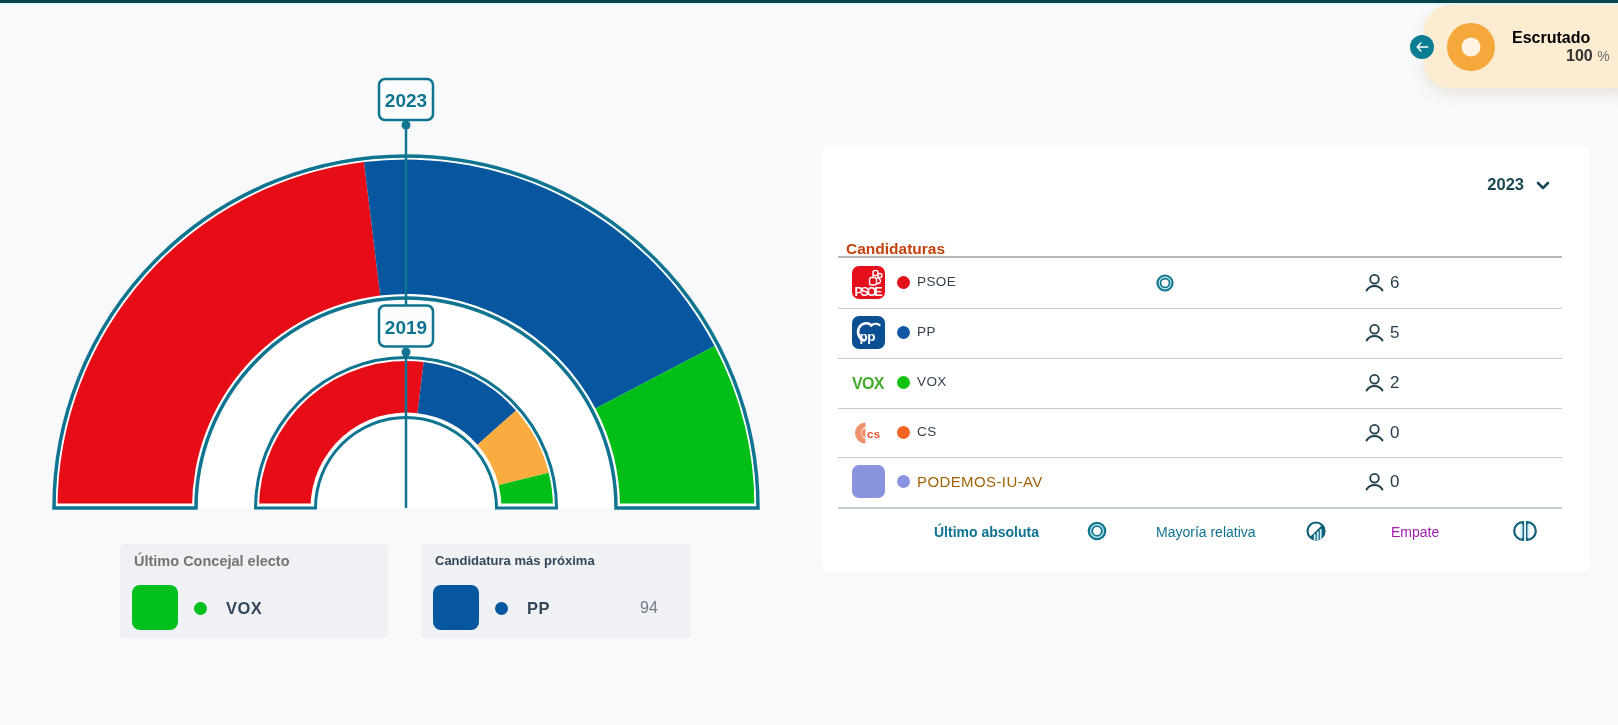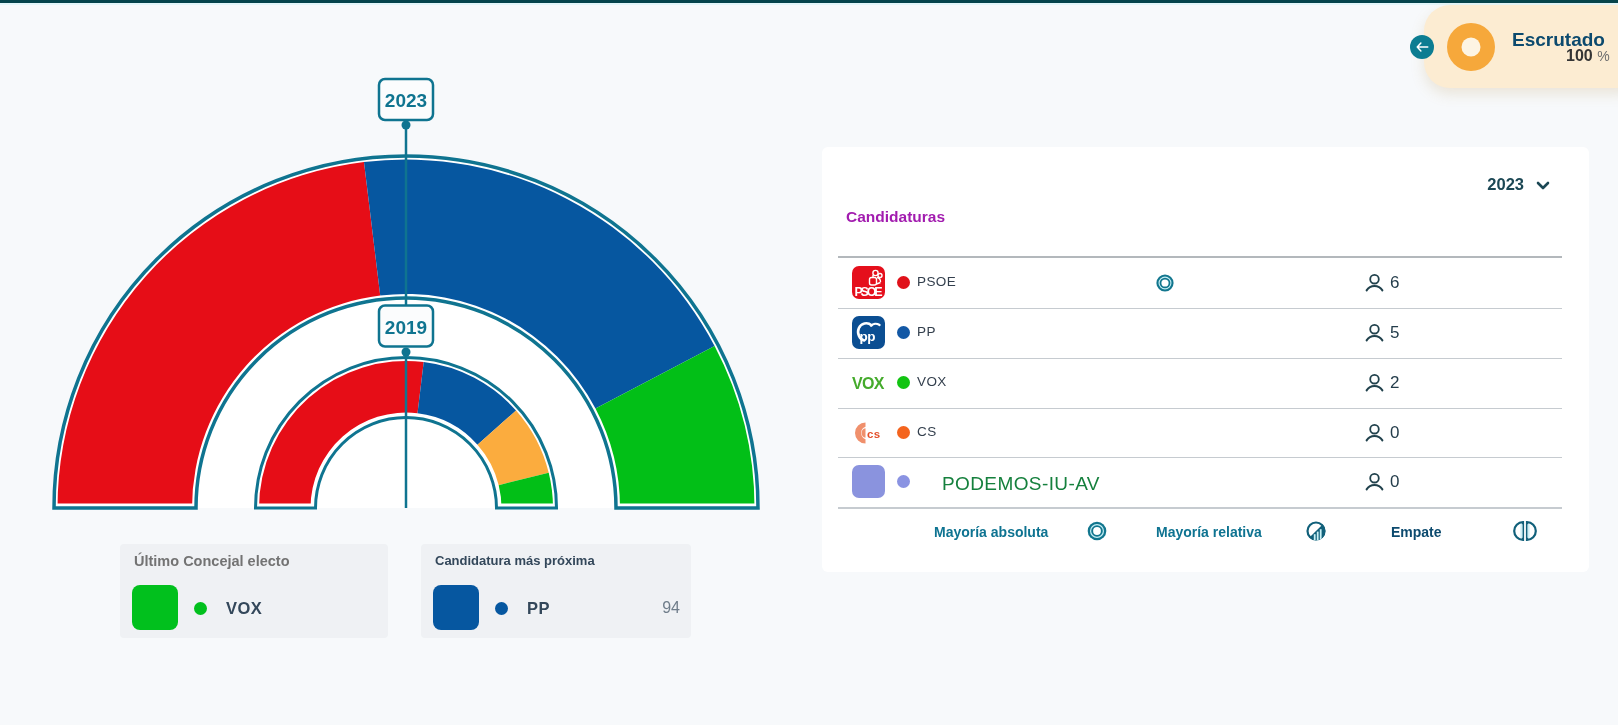--- a/index.html
+++ b/index.html
@@ -25,21 +25,21 @@
     <path d="M 255.50 508.00 A 150.5 150.5 0 0 1 556.50 508.00 L 496.50 508.00 A 90.5 90.5 0 0 0 315.50 508.00 Z" fill="none" stroke="#0f7490" stroke-width="3"></path>
     <line x1="406" y1="125" x2="406" y2="306" stroke="#0f7490" stroke-width="2.5"></line>
     <line x1="406" y1="349" x2="406" y2="508" stroke="#0f7490" stroke-width="2.5"></line>
     <circle cx="406" cy="125" r="4.5" fill="#0f7490"></circle>
     <circle cx="406" cy="352" r="4.5" fill="#0f7490"></circle>
     <rect x="379" y="79" width="54" height="41" rx="6" fill="#fbfcfd" stroke="#0f7490" stroke-width="2.5"></rect>
     <text x="406" y="107" text-anchor="middle" font-family="Liberation Sans, sans-serif" font-size="19" font-weight="bold" fill="#0f7490">2023</text>
     <rect x="379" y="305.5" width="54" height="41" rx="6" fill="#fbfcfd" stroke="#0f7490" stroke-width="2.5"></rect>
     <text x="406" y="333.5" text-anchor="middle" font-family="Liberation Sans, sans-serif" font-size="19" font-weight="bold" fill="#0f7490">2019</text>
   </svg>
-<div style="position:absolute;left:846px;top:208px;font-size:15.5px;font-weight:bold;color:#a21caf">Candidaturas</div>
+<div style="position:absolute;left:846px;top:240px;font-size:15.5px;font-weight:bold;color:#c2410c">Candidaturas</div>
 <div style="position:absolute;left:1460px;top:175px;font-size:16.5px;font-weight:bold;color:#1b4754;width:64px;text-align:right">2023</div>
 <svg width="14" height="10" viewBox="0 0 14 10" style="position:absolute;left:1536px;top:181px">
     <path d="M 2 2 L 7 7 L 12 2" fill="none" stroke="#1b4754" stroke-width="2.6" stroke-linecap="round" stroke-linejoin="round"></path>
   </svg>
 <div style="position:absolute;left:838px;top:256px;width:724px;height:2px;background:#b3b8bc"></div>
 <div style="position:absolute;left:838px;top:307.5px;width:724px;height:1.5px;background:#c6cbd0"></div>
 <div style="position:absolute;left:838px;top:357.5px;width:724px;height:1.5px;background:#c6cbd0"></div>
 <div style="position:absolute;left:838px;top:407.5px;width:724px;height:1.5px;background:#c6cbd0"></div>
 <div style="position:absolute;left:838px;top:456.5px;width:724px;height:1.5px;background:#c6cbd0"></div>
 <div style="position:absolute;left:838px;top:507px;width:724px;height:1.5px;background:#c6cbd0"></div>
@@ -101,66 +101,66 @@
 <div style="position:absolute;left:917px;top:423.5px;font-size:13.5px;letter-spacing:0.4px;color:#333f4d">CS</div>
 <svg width="19" height="19" viewBox="0 0 19 19" style="position:absolute;left:1365px;top:422.5px">
     <circle cx="9.5" cy="6.2" r="4.3" fill="none" stroke="#20414c" stroke-width="1.8"></circle>
     <path d="M 1.6 17.4 A 9.3 9.3 0 0 1 17.4 17.4" fill="none" stroke="#20414c" stroke-width="2" stroke-linecap="round"></path>
   </svg>
 <div style="position:absolute;left:1390px;top:422.5px;font-size:17px;font-weight:500;color:#243d4b">0</div>
 <div style="position:absolute;left:852px;top:465.0px;width:33px;height:33px"><svg width="33" height="33" viewBox="0 0 33 33">
       <rect width="33" height="33" rx="7" fill="#8a93de"></rect>
     </svg></div>
 <div style="position:absolute;left:897px;top:475.0px;width:13px;height:13px;border-radius:50%;background:#8a93e2"></div>
-<div style="position:absolute;left:942px;top:473.0px;font-size:19px;letter-spacing:0.4px;color:#15803d">PODEMOS-IU-AV</div>
+<div style="position:absolute;left:917px;top:473.0px;font-size:15px;letter-spacing:0.4px;color:#a16207">PODEMOS-IU-AV</div>
 <svg width="19" height="19" viewBox="0 0 19 19" style="position:absolute;left:1365px;top:472.0px">
     <circle cx="9.5" cy="6.2" r="4.3" fill="none" stroke="#20414c" stroke-width="1.8"></circle>
     <path d="M 1.6 17.4 A 9.3 9.3 0 0 1 17.4 17.4" fill="none" stroke="#20414c" stroke-width="2" stroke-linecap="round"></path>
   </svg>
 <div style="position:absolute;left:1390px;top:472.0px;font-size:17px;font-weight:500;color:#243d4b">0</div>
-<div style="position:absolute;left:934px;top:523.5px;white-space:nowrap;font-size:14px;font-weight:bold;color:#0e7391">Mayoría absoluta</div>
+<div style="position:absolute;left:934px;top:523.5px;white-space:nowrap;font-size:14px;font-weight:bold;color:#0e7391">Último absoluta</div>
 <svg width="22" height="22" viewBox="-11 -11 22 22" style="position:absolute;left:1086px;top:520px">
     <circle r="9.3" fill="#12768e"></circle>
     <circle r="7.0" fill="#c6eff6"></circle>
     <circle r="5.8" fill="#12768e"></circle>
     <circle r="3.9" fill="#ffffff"></circle>
   </svg>
-<div style="position:absolute;left:1156px;top:523.5px;white-space:nowrap;font-size:14px;font-weight:bold;color:#0e7391">Mayoría relativa</div>
+<div style="position:absolute;left:1156px;top:523.5px;white-space:nowrap;font-size:14px;font-weight:normal;color:#0e7391">Mayoría relativa</div>
 <svg width="22" height="22" viewBox="-11 -11 22 22" style="position:absolute;left:1305px;top:520px">
     <clipPath id="rc">
       <circle r="9.6"></circle>
     </clipPath>
     <circle r="8.5" fill="#fff" stroke="#11607a" stroke-width="2.2"></circle>
     <path d="M -6.8 6.8 A 9.6 9.6 0 0 0 6.8 -6.8 Z" fill="#11607a" clip-path="url(#rc)"></path>
     <g clip-path="url(#rc)">
       <rect x="-2.2" y="3.2" width="1.8" height="6" fill="#c9f1f6"></rect>
       <rect x="0.8" y="0.6" width="1.8" height="9" fill="#c9f1f6"></rect>
       <rect x="3.8" y="-1.8" width="1.8" height="11" fill="#c9f1f6"></rect>
     </g>
   </svg>
-<div style="position:absolute;left:1391px;top:523.5px;font-size:14px;font-weight:bold;color:#0c4a6e">Empate</div>
+<div style="position:absolute;left:1391px;top:523.5px;font-size:14px;font-weight:normal;color:#a21caf">Empate</div>
 <svg width="24" height="24" viewBox="-12 -12 24 24" style="position:absolute;left:1513px;top:519px">
     <path d="M -2 -8.8 A 8.8 8.8 0 0 0 -2 8.8 Z" fill="#ffffff" stroke="#11607a" stroke-width="2.2"></path>
     <rect x="-4.6" y="-6.8" width="2.2" height="13.6" fill="#cdeef5"></rect>
     <path d="M 2 -8.8 A 8.8 8.8 0 0 1 2 8.8 Z" fill="#ffffff" stroke="#11607a" stroke-width="2.2"></path>
     <rect x="2.4" y="-6.8" width="2.2" height="13.6" fill="#cdeef5"></rect>
   </svg>
 <div style="position:absolute;left:120px;top:544px;width:268px;height:94px;background:#eff1f4;border-radius:4px"></div>
 <div style="position:absolute;left:134px;top:553px;font-size:14.5px;font-weight:bold;color:#737373">Último Concejal electo</div>
 <div style="position:absolute;left:132px;top:585px;width:46px;height:45px;border-radius:8px;background:#01c01d"></div>
 <div style="position:absolute;left:194px;top:602px;width:13px;height:13px;border-radius:50%;background:#01c01d"></div>
 <div style="position:absolute;left:226px;top:599px;font-size:16.5px;font-weight:bold;color:#33475a;letter-spacing:0.5px">VOX</div>
 <div style="position:absolute;left:421px;top:544px;width:270px;height:94px;background:#eff1f4;border-radius:4px"></div>
 <div style="position:absolute;left:435px;top:553px;font-size:13px;font-weight:bold;color:#33475a">Candidatura más próxima</div>
 <div style="position:absolute;left:433px;top:585px;width:46px;height:45px;border-radius:8px;background:#0657a0"></div>
 <div style="position:absolute;left:495px;top:602px;width:13px;height:13px;border-radius:50%;background:#0657a0"></div>
 <div style="position:absolute;left:527px;top:599px;font-size:16.5px;font-weight:bold;color:#33475a;letter-spacing:0.5px">PP</div>
-<div style="position:absolute;left:640px;top:599px;width:40px;text-align:right;font-size:16px;color:#6f7d8a">94</div>
+<div style="position:absolute;left:640px;top:599px;width:40px;text-align:left;font-size:16px;color:#6f7d8a">94</div>
 <div style="position:absolute;left:1424px;top:5px;width:220px;height:83px;background:#fcecd2;border-radius:26px;box-shadow:0 6px 14px rgba(180,140,60,0.18)"></div>
 <svg width="52" height="52" viewBox="-26 -26 52 52" style="position:absolute;left:1445px;top:21px">
     <circle r="24" fill="#f6a83b"></circle>
     <circle r="9.5" fill="#fdf4e3"></circle>
   </svg>
-<div style="position:absolute;left:1512px;top:29px;font-size:19px;font-weight:bold;color:#0c4a6e">Escrutado</div>
+<div style="position:absolute;left:1512px;top:29px;font-size:16px;font-weight:bold;color:#000000">Escrutado</div>
 <div style="position:absolute;left:1566px;top:47px;font-size:16px;font-weight:bold;color:#353535">100 <span style="font-weight:normal;color:#6f6f6f;font-size:14px">%</span></div>
 <div style="position:absolute;left:1410px;top:35px;width:24px;height:24px;border-radius:50%;background:#0c7d92"></div>
 <svg width="13" height="10" viewBox="0 0 16 12" style="position:absolute;left:1416px;top:42px">
     <path d="M 6 1 L 1.5 6 L 6 11 M 1.5 6 H 14.5" fill="none" stroke="#fff" stroke-width="1.8" stroke-linecap="round" stroke-linejoin="round"></path>
   </svg>
 </body></html>

